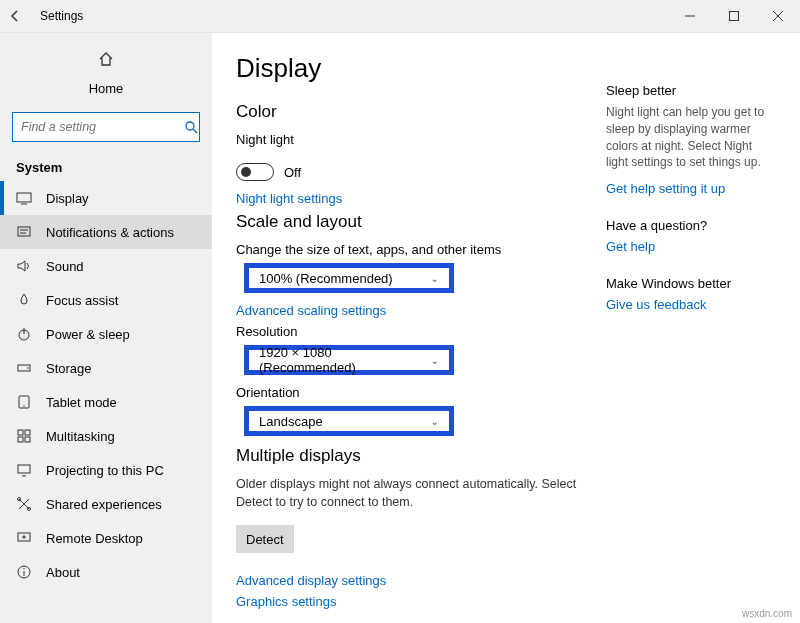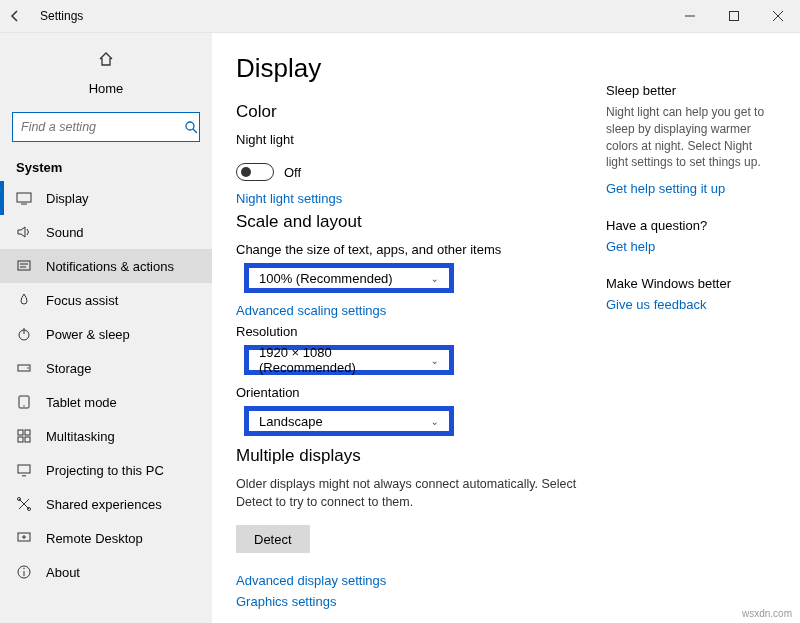--- a/index.html
+++ b/index.html
@@ -25,21 +25,21 @@
   h1 { font-size: 26px; font-weight: 400; margin-bottom: 18px; }
   h2 { font-size: 17px; font-weight: 400; margin: 6px 0 10px 0; }
   .label { font-size: 13px; margin: 6px 0 6px 0; }
   .toggle-row { display: flex; align-items: center; gap: 10px; margin: 16px 0 10px 0;}
   .toggle { width: 38px; height: 18px; border: 1px solid #333; border-radius: 9px; position: relative; cursor: pointer; background: #fff;}
   .toggle .knob { width: 10px; height: 10px; background: #333; border-radius: 50%; position: absolute; top: 3px; left: 4px;}
   .link { color: #0067c0; font-size: 13px; cursor: pointer; margin: 6px 0; display: block;}
   .dropdown { width: 210px; height: 30px; border: 5px solid #1d4ed8; display: flex; align-items: center; padding: 0 10px; justify-content: space-between; margin: 2px 0 10px 8px; cursor: pointer; background: #fff; font-size: 13px;}
   .dropdown .chev { font-size: 10px; color: #555;}
   .para { font-size: 12.5px; color: #333; line-height: 1.4; margin: 4px 0 10px 0;}
-  .btn { height: 28px; padding: 0 18px; border: none; background: #d9d9d9; cursor: pointer; font-size: 13px; margin: 4px 0 14px 0;}
+  .btn { height: 28px; padding: 0 10px; border: none; background: #d9d9d9; cursor: pointer; font-size: 13px; margin: 4px 0 14px 0;}
   .aside h3 { font-size: 13px; font-weight: 400; margin-bottom: 6px;}
   .aside .para { font-size: 12px; color: #555;}
   .aside .block { margin-bottom: 22px;}
   .watermark { position: absolute; bottom: 4px; right: 8px; font-size: 10px; color: #999;}
   svg { display: block; }
 </style>
 </head>
 <body>
 
 <div class="titlebar">
@@ -92,38 +92,38 @@
 
     <div class="navitem active">
       <span class="navicon">
           <svg width="16" height="16" viewBox="0 0 16 16">
             <rect x="1" y="3" width="14" height="9" fill="none" stroke="#333"></rect>
             <line x1="5" y1="14" x2="11" y2="14" stroke="#333"></line>
           </svg>
         </span>
       <span>Display</span>
     </div>
-    <div class="navitem">
-      <span class="navicon">
-          <svg width="16" height="16" viewBox="0 0 16 16">
-            <path d="M2 6 H5 L9 3 V13 L5 10 H2 Z" fill="none" stroke="#333"></path>
-            <path d="M11 5 Q14 8 11 11" fill="none" stroke="#333"></path>
-          </svg>
-        </span>
-      <span>Sound</span>
-    </div>
     <div class="navitem hover">
       <span class="navicon">
           <svg width="16" height="16" viewBox="0 0 16 16">
             <rect x="2" y="3" width="12" height="9" fill="none" stroke="#333"></rect>
             <line x1="4" y1="6" x2="12" y2="6" stroke="#333"></line>
             <line x1="4" y1="9" x2="10" y2="9" stroke="#333"></line>
           </svg>
         </span>
       <span>Notifications &amp; actions</span>
+    </div>
+    <div class="navitem">
+      <span class="navicon">
+          <svg width="16" height="16" viewBox="0 0 16 16">
+            <path d="M2 6 H5 L9 3 V13 L5 10 H2 Z" fill="none" stroke="#333"></path>
+            <path d="M11 5 Q14 8 11 11" fill="none" stroke="#333"></path>
+          </svg>
+        </span>
+      <span>Sound</span>
     </div>
     <div class="navitem">
       <span class="navicon">
           <svg width="16" height="16" viewBox="0 0 16 16">
             <path d="M8 2 Q5 6 5 9 A3 3 0 0 0 11 9 Q11 6 8 2" fill="none" stroke="#333"></path>
           </svg>
         </span>
       <span>Focus assist</span>
     </div>
     <div class="navitem">

